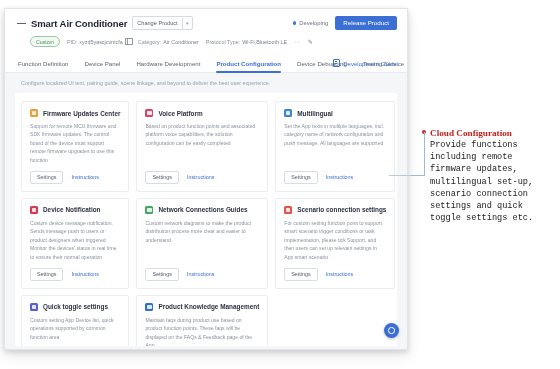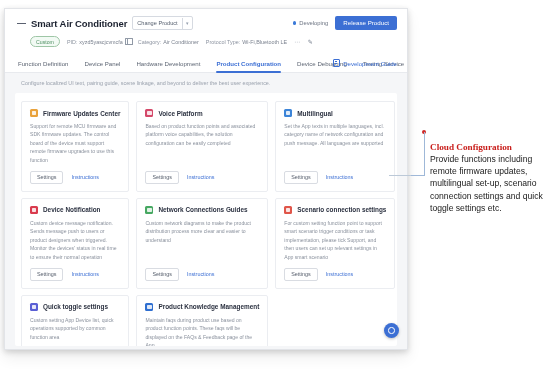--- a/index.html
+++ b/index.html
@@ -371,25 +371,25 @@
     width: 4px;
     height: 4px;
     border-radius: 50%;
     background: #cf2a27;
   }
   .annot-title {
     font-family: "Liberation Serif", serif;
     font-size: 9.2px;
     font-weight: 700;
     color: #c9201d;
-    margin: 14px 0 1px 6px;
+    margin: 0 0 1px 6px;
     white-space: nowrap;
   }
   .annot-body {
-    font-family: Liberation Sans, sans-serif;
+    font-family: Liberation Mono, monospace;
     font-size: 8.6px;
     line-height: 1.42;
     color: #1a1a1a;
     margin-left: 6px;
   }
   
   .leader-v {
     position: absolute;
     left: 0px;
     top: 4px;

